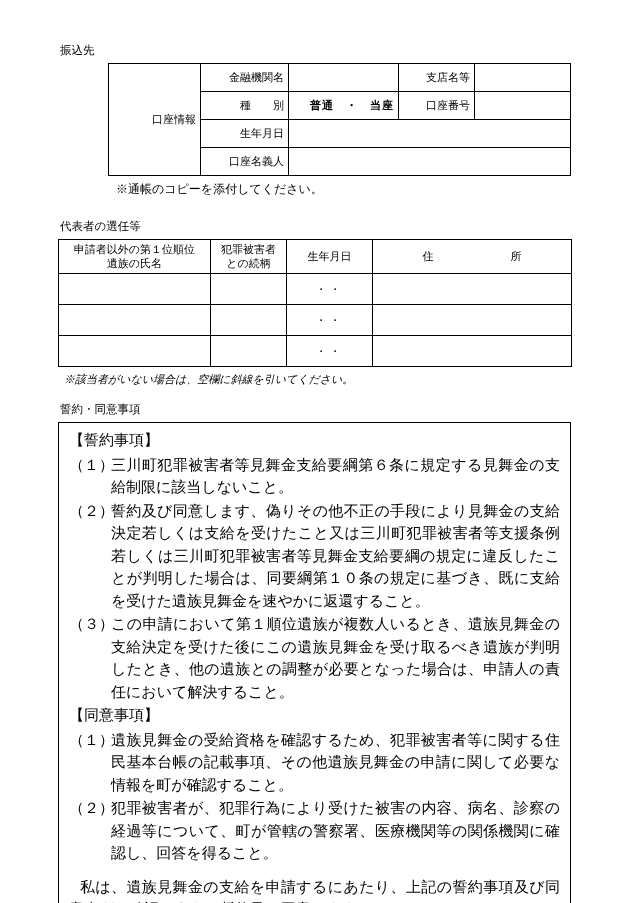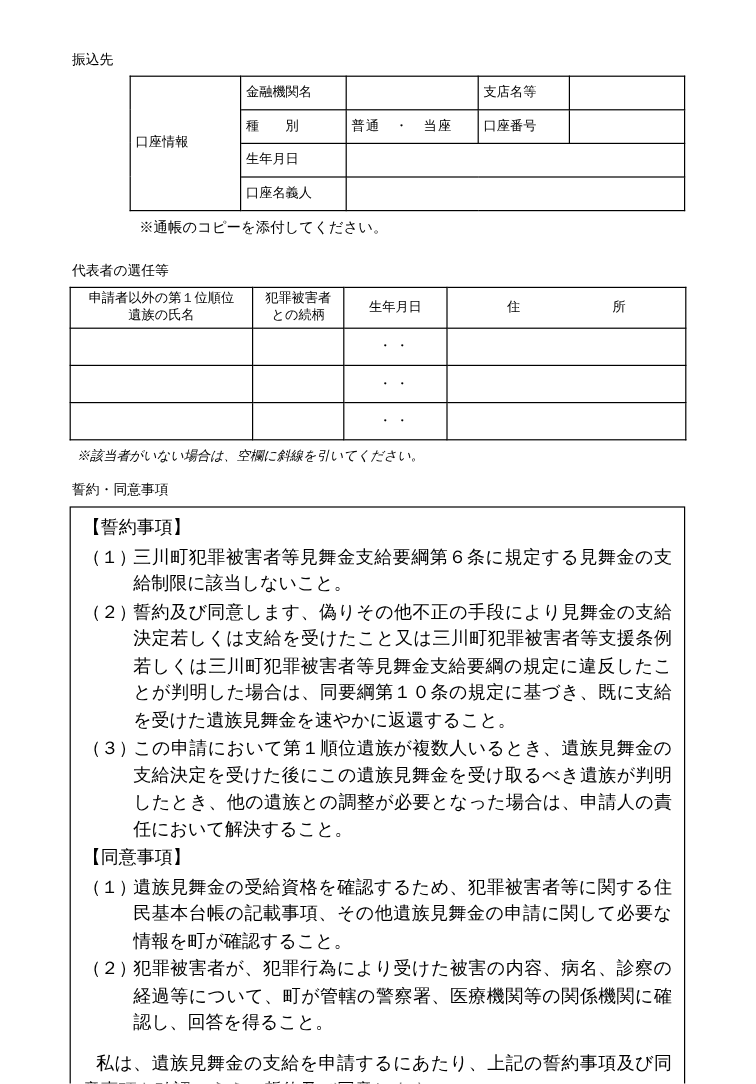--- a/index.html
+++ b/index.html
@@ -41,26 +41,27 @@
   }
   
   .bank-table {
     width: 462px;
     margin-left: 50px;
   }
   .bank-table td {
     height: 23px;
   }
   .bank-table .lbl {
-    text-align: left;
+    text-align: right;
     white-space: nowrap;
   }
   .bank-table .acct-info {
-    text-align: left;
+    text-align: right;
     letter-spacing: 1px;
+    font-weight: bold;
   }
   .note {
     font-size: 12px;
     margin: 5px 0 0 58px;
   }
   .gap-lg { height: 22px; }
   .gap-md { height: 16px; }
 
   
   .rep-table {

